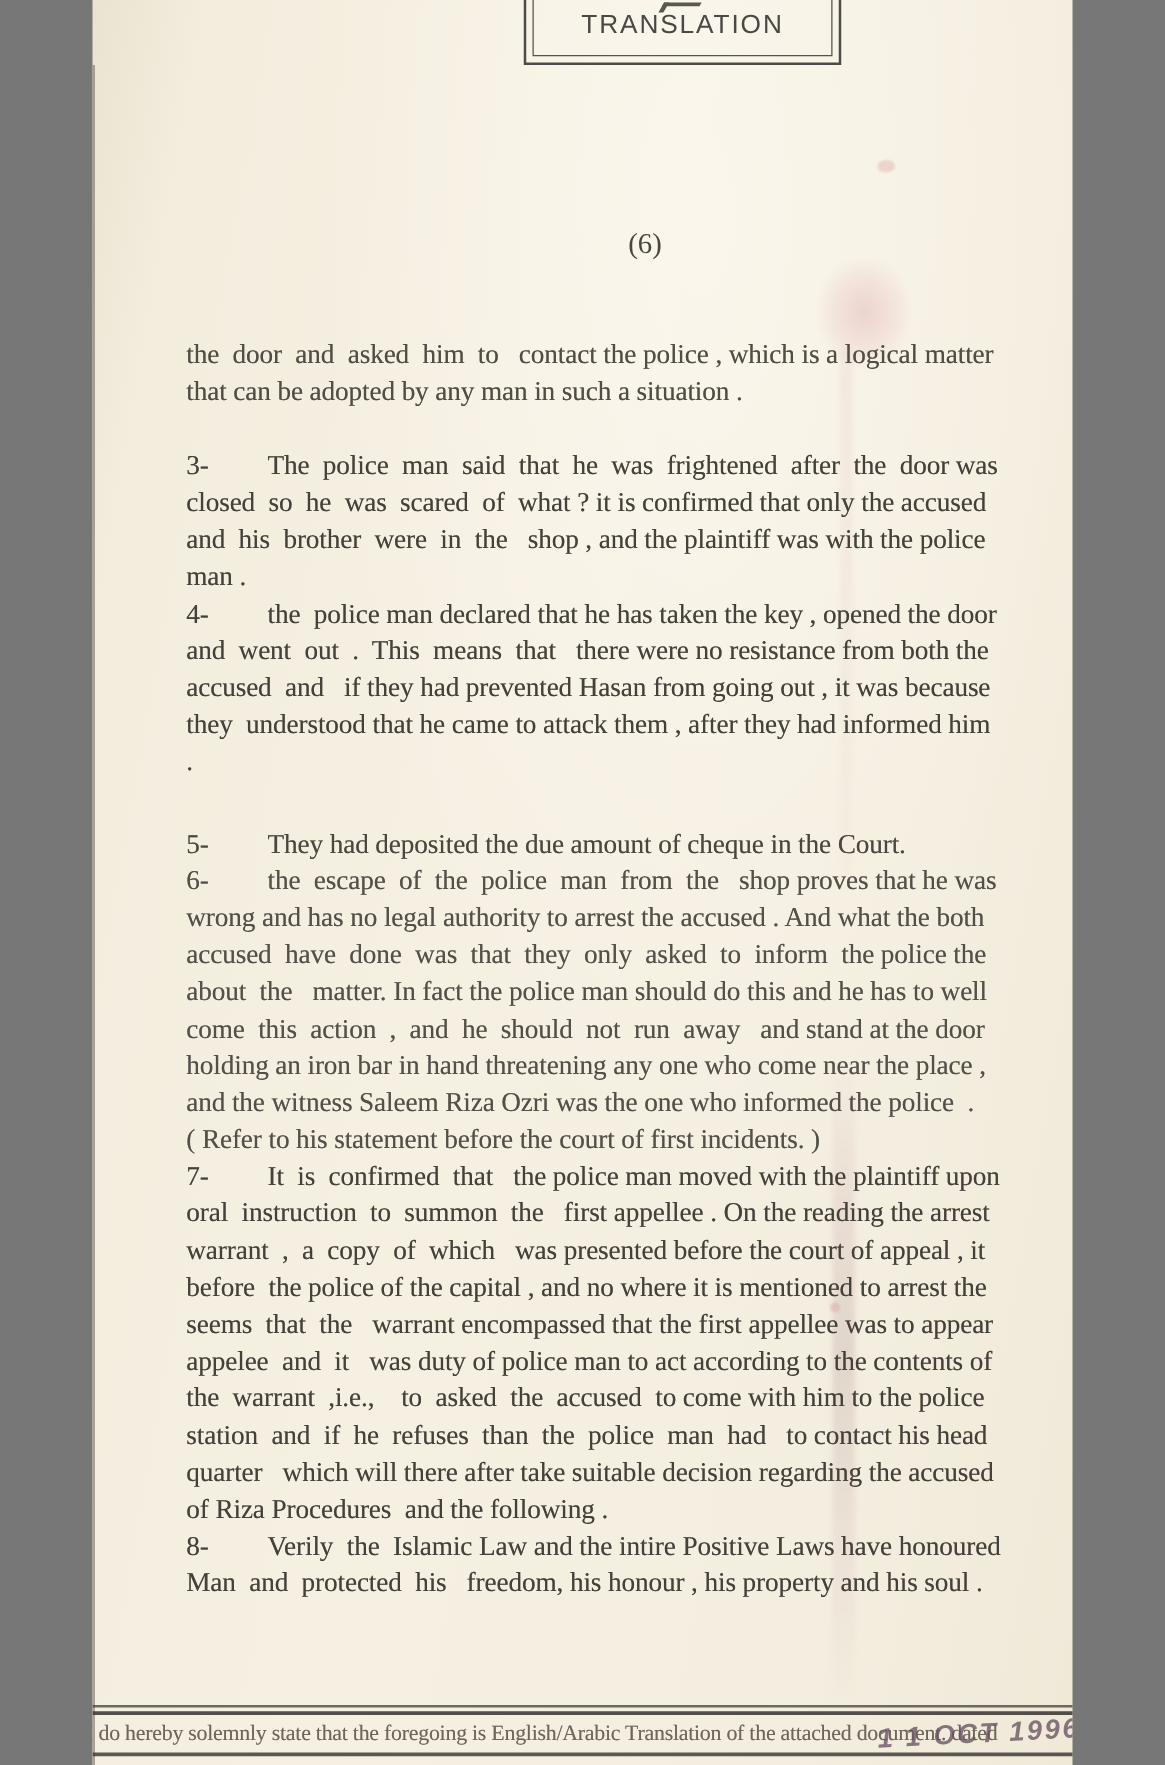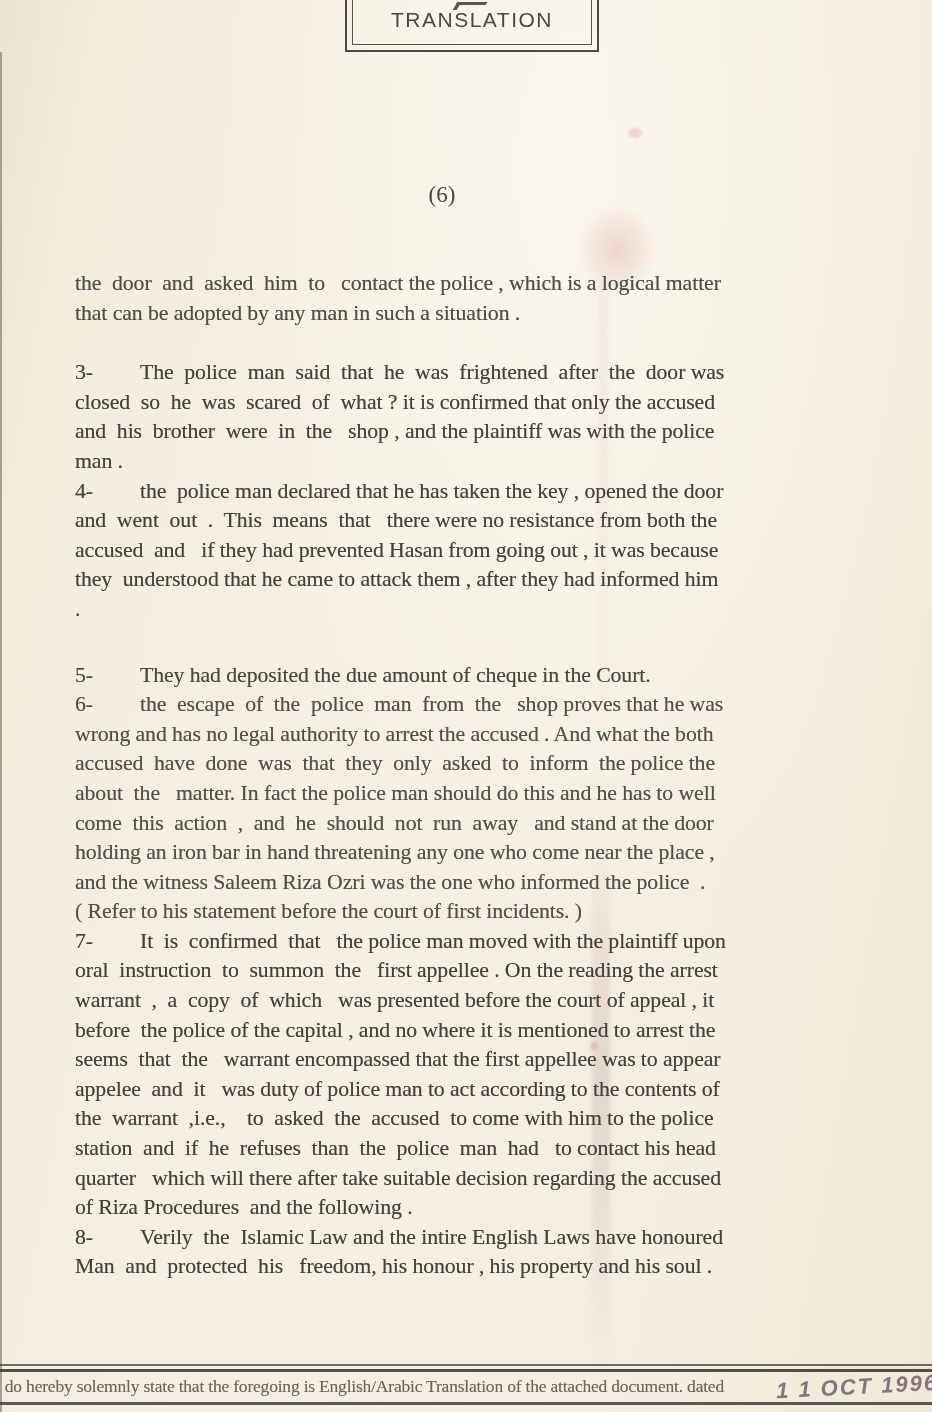--- a/index.html
+++ b/index.html
@@ -1,18 +1,18 @@
 <!DOCTYPE html>
 <html><head>
 <meta charset="utf-8">
 <style>
   html,body{margin:0;padding:0;background:#777;}
   .page{
     position:relative;
-    width:932px;height:1412px;
+    width:784px;height:1412px;
     margin:0 auto;
     overflow:hidden;
     background:
       radial-gradient(ellipse at 62% 12%, rgba(255,252,244,.55) 0%, rgba(255,252,244,0) 45%),
       linear-gradient(100deg,#eae3d0 0%, #f3edde 9%, #f6f0e3 40%, #f4eee0 78%, #f0e9d8 100%);
     font-family:"Liberation Serif","DejaVu Serif",serif;
     color:#44413b;
   }
   
   .page-edge-left{position:absolute;left:0;top:52px;bottom:0;width:2px;background:rgba(92,86,70,.5);}
@@ -120,21 +120,21 @@
         <div class="line">warrant  ,  a  copy  of  which   was presented before the court of appeal , it</div>
         <div class="line">before  the police of the capital , and no where it is mentioned to arrest the</div>
         <div class="line">seems  that  the   warrant encompassed that the first appellee was to appear</div>
         <div class="line">appelee  and  it   was duty of police man to act according to the contents of</div>
         <div class="line">the  warrant  ,i.e.,    to  asked  the  accused  to come with him to the police</div>
         <div class="line">station  and  if  he  refuses  than  the  police  man  had   to contact his head</div>
         <div class="line">quarter   which will there after take suitable decision regarding the accused</div>
         <div class="line">of Riza Procedures  and the following .</div>
       </div>
       <div class="para">
-        <div class="line"><span class="marker">8-</span><span>Verily  the  Islamic Law and the intire English Laws have honoured</span></div>
+        <div class="line"><span class="marker">8-</span><span>Verily  the  Islamic Law and the intire Positive Laws have honoured</span></div>
         <div class="line">Man  and  protected  his   freedom, his honour , his property and his soul .</div>
       </div>
     </div>
 
   <div class="rule rule-a"></div>
   <div class="rule rule-b"></div>
   <div class="footer-text">I do hereby solemnly state that the foregoing is English/Arabic Translation of the attached document. dated</div>
   <div class="stamp">1 1 OCT 1996</div>
   <div class="rule rule-c"></div>
 

